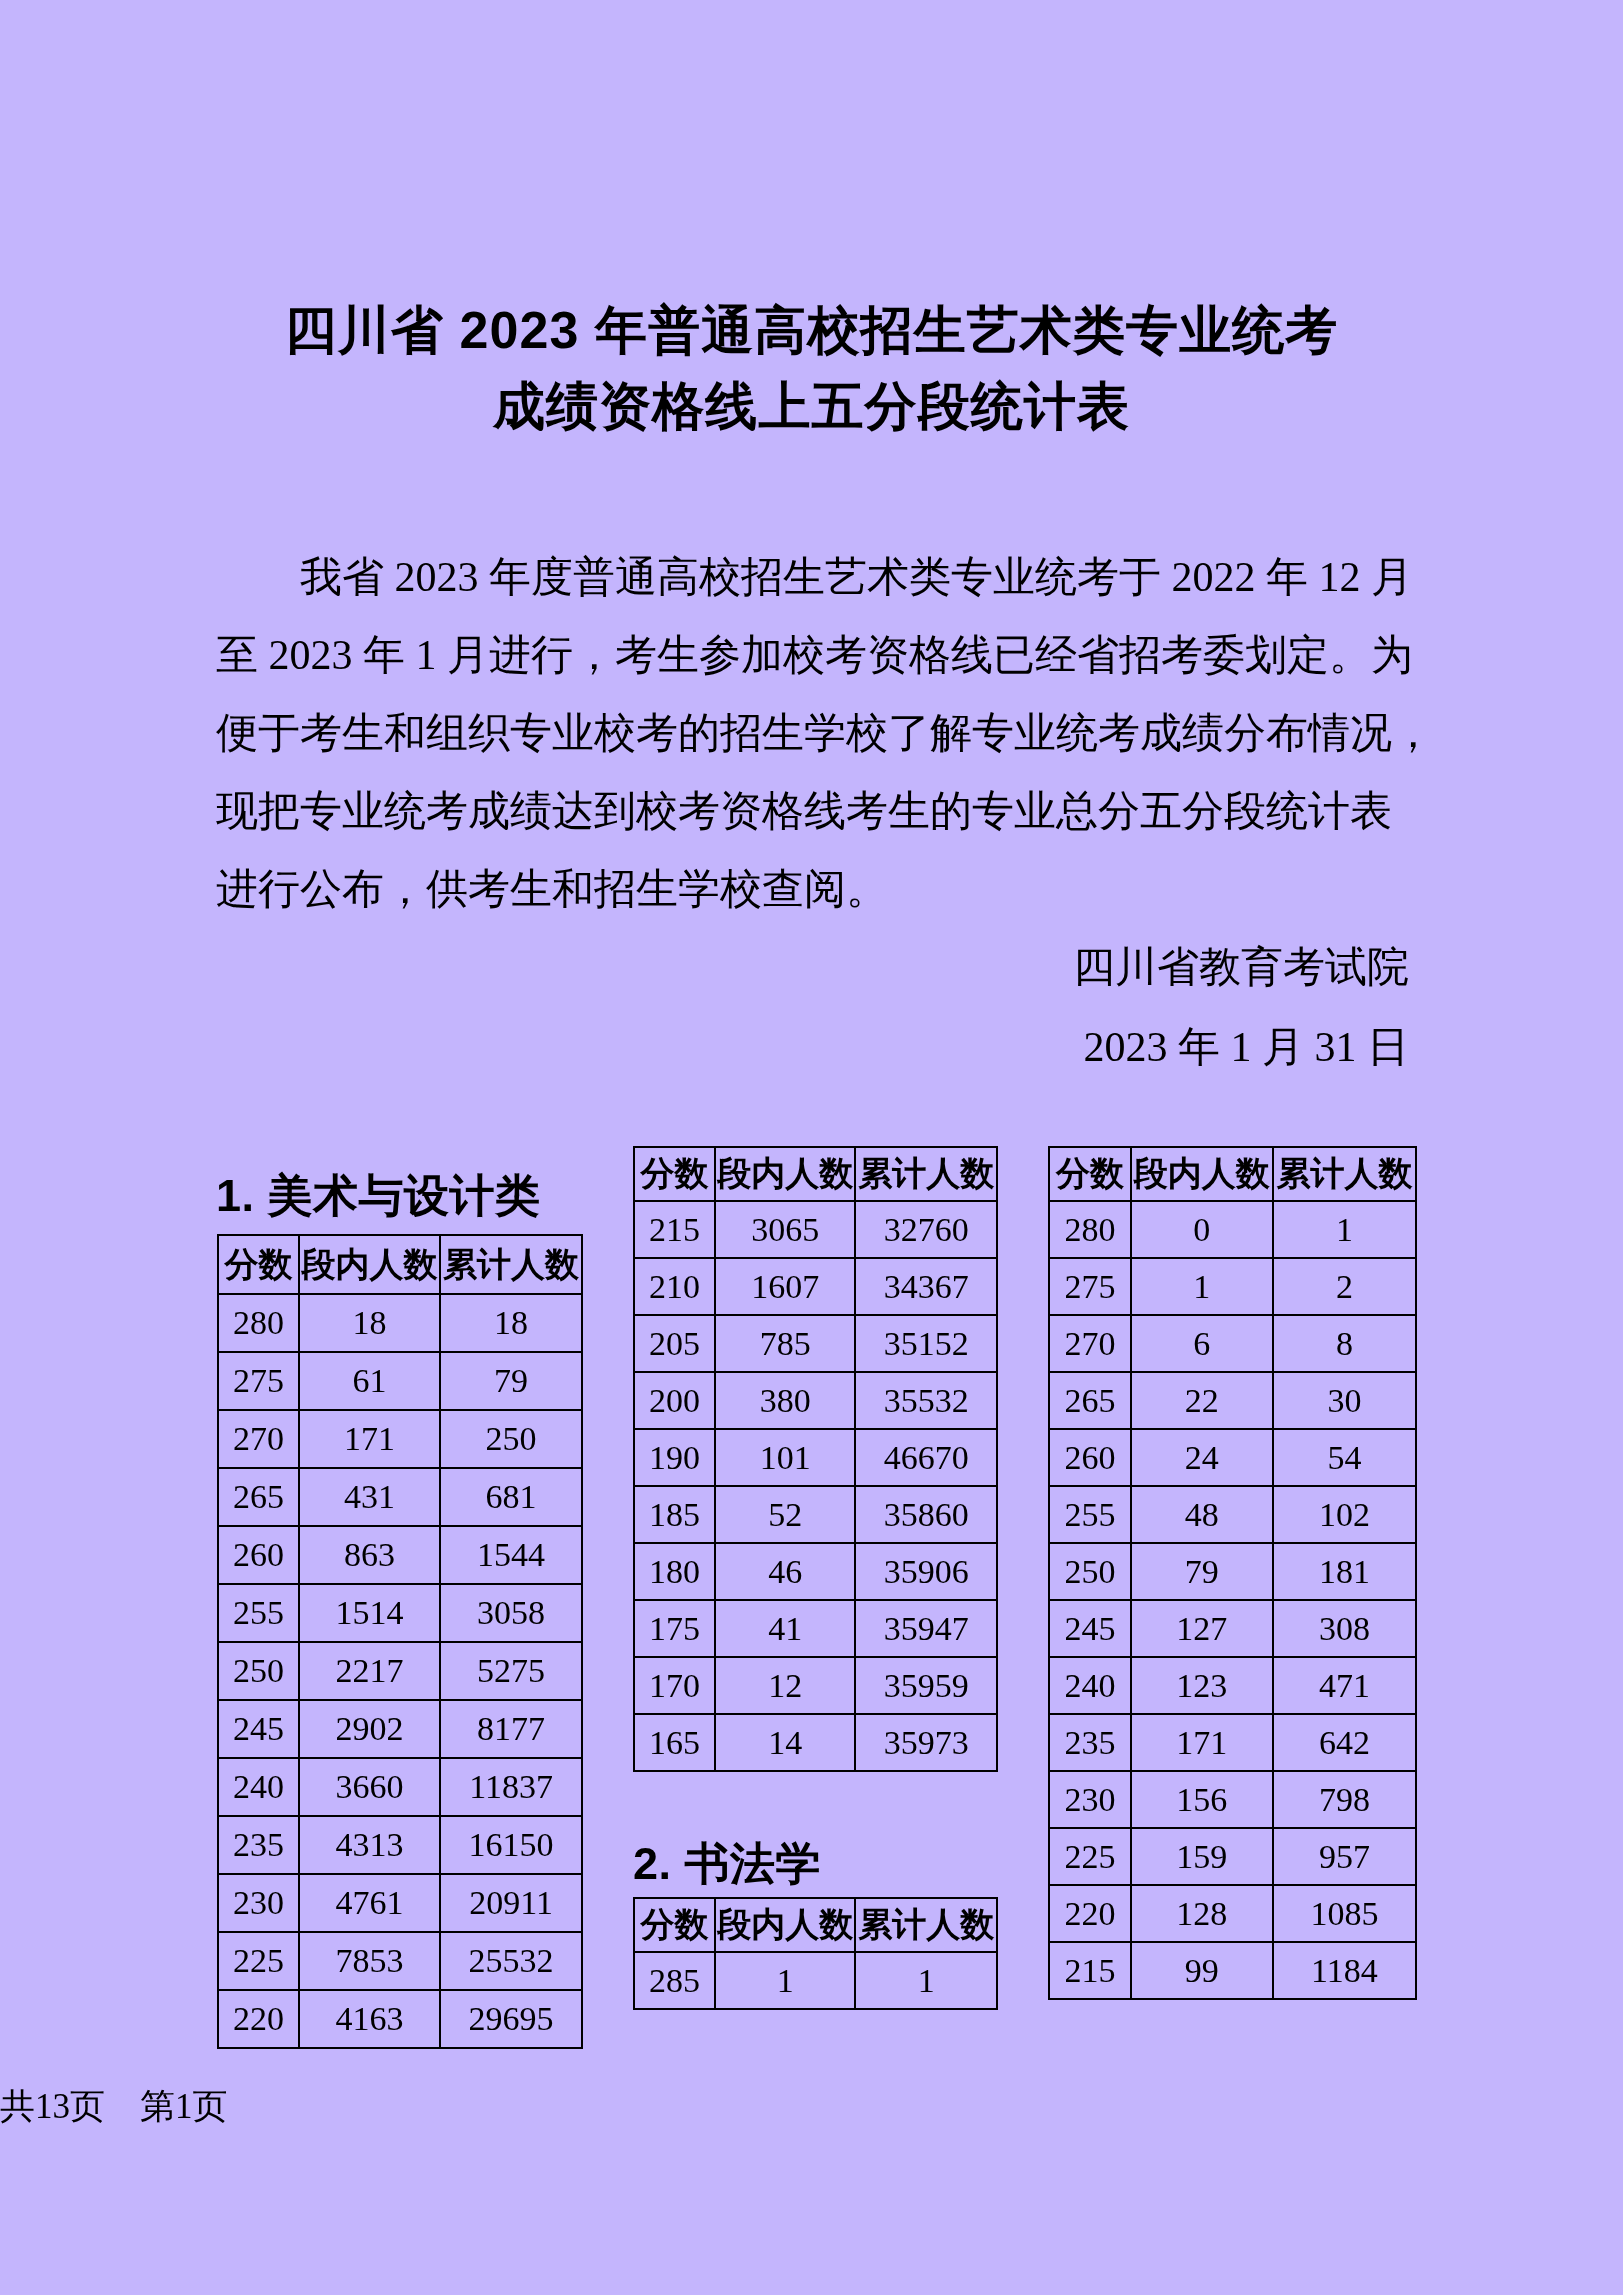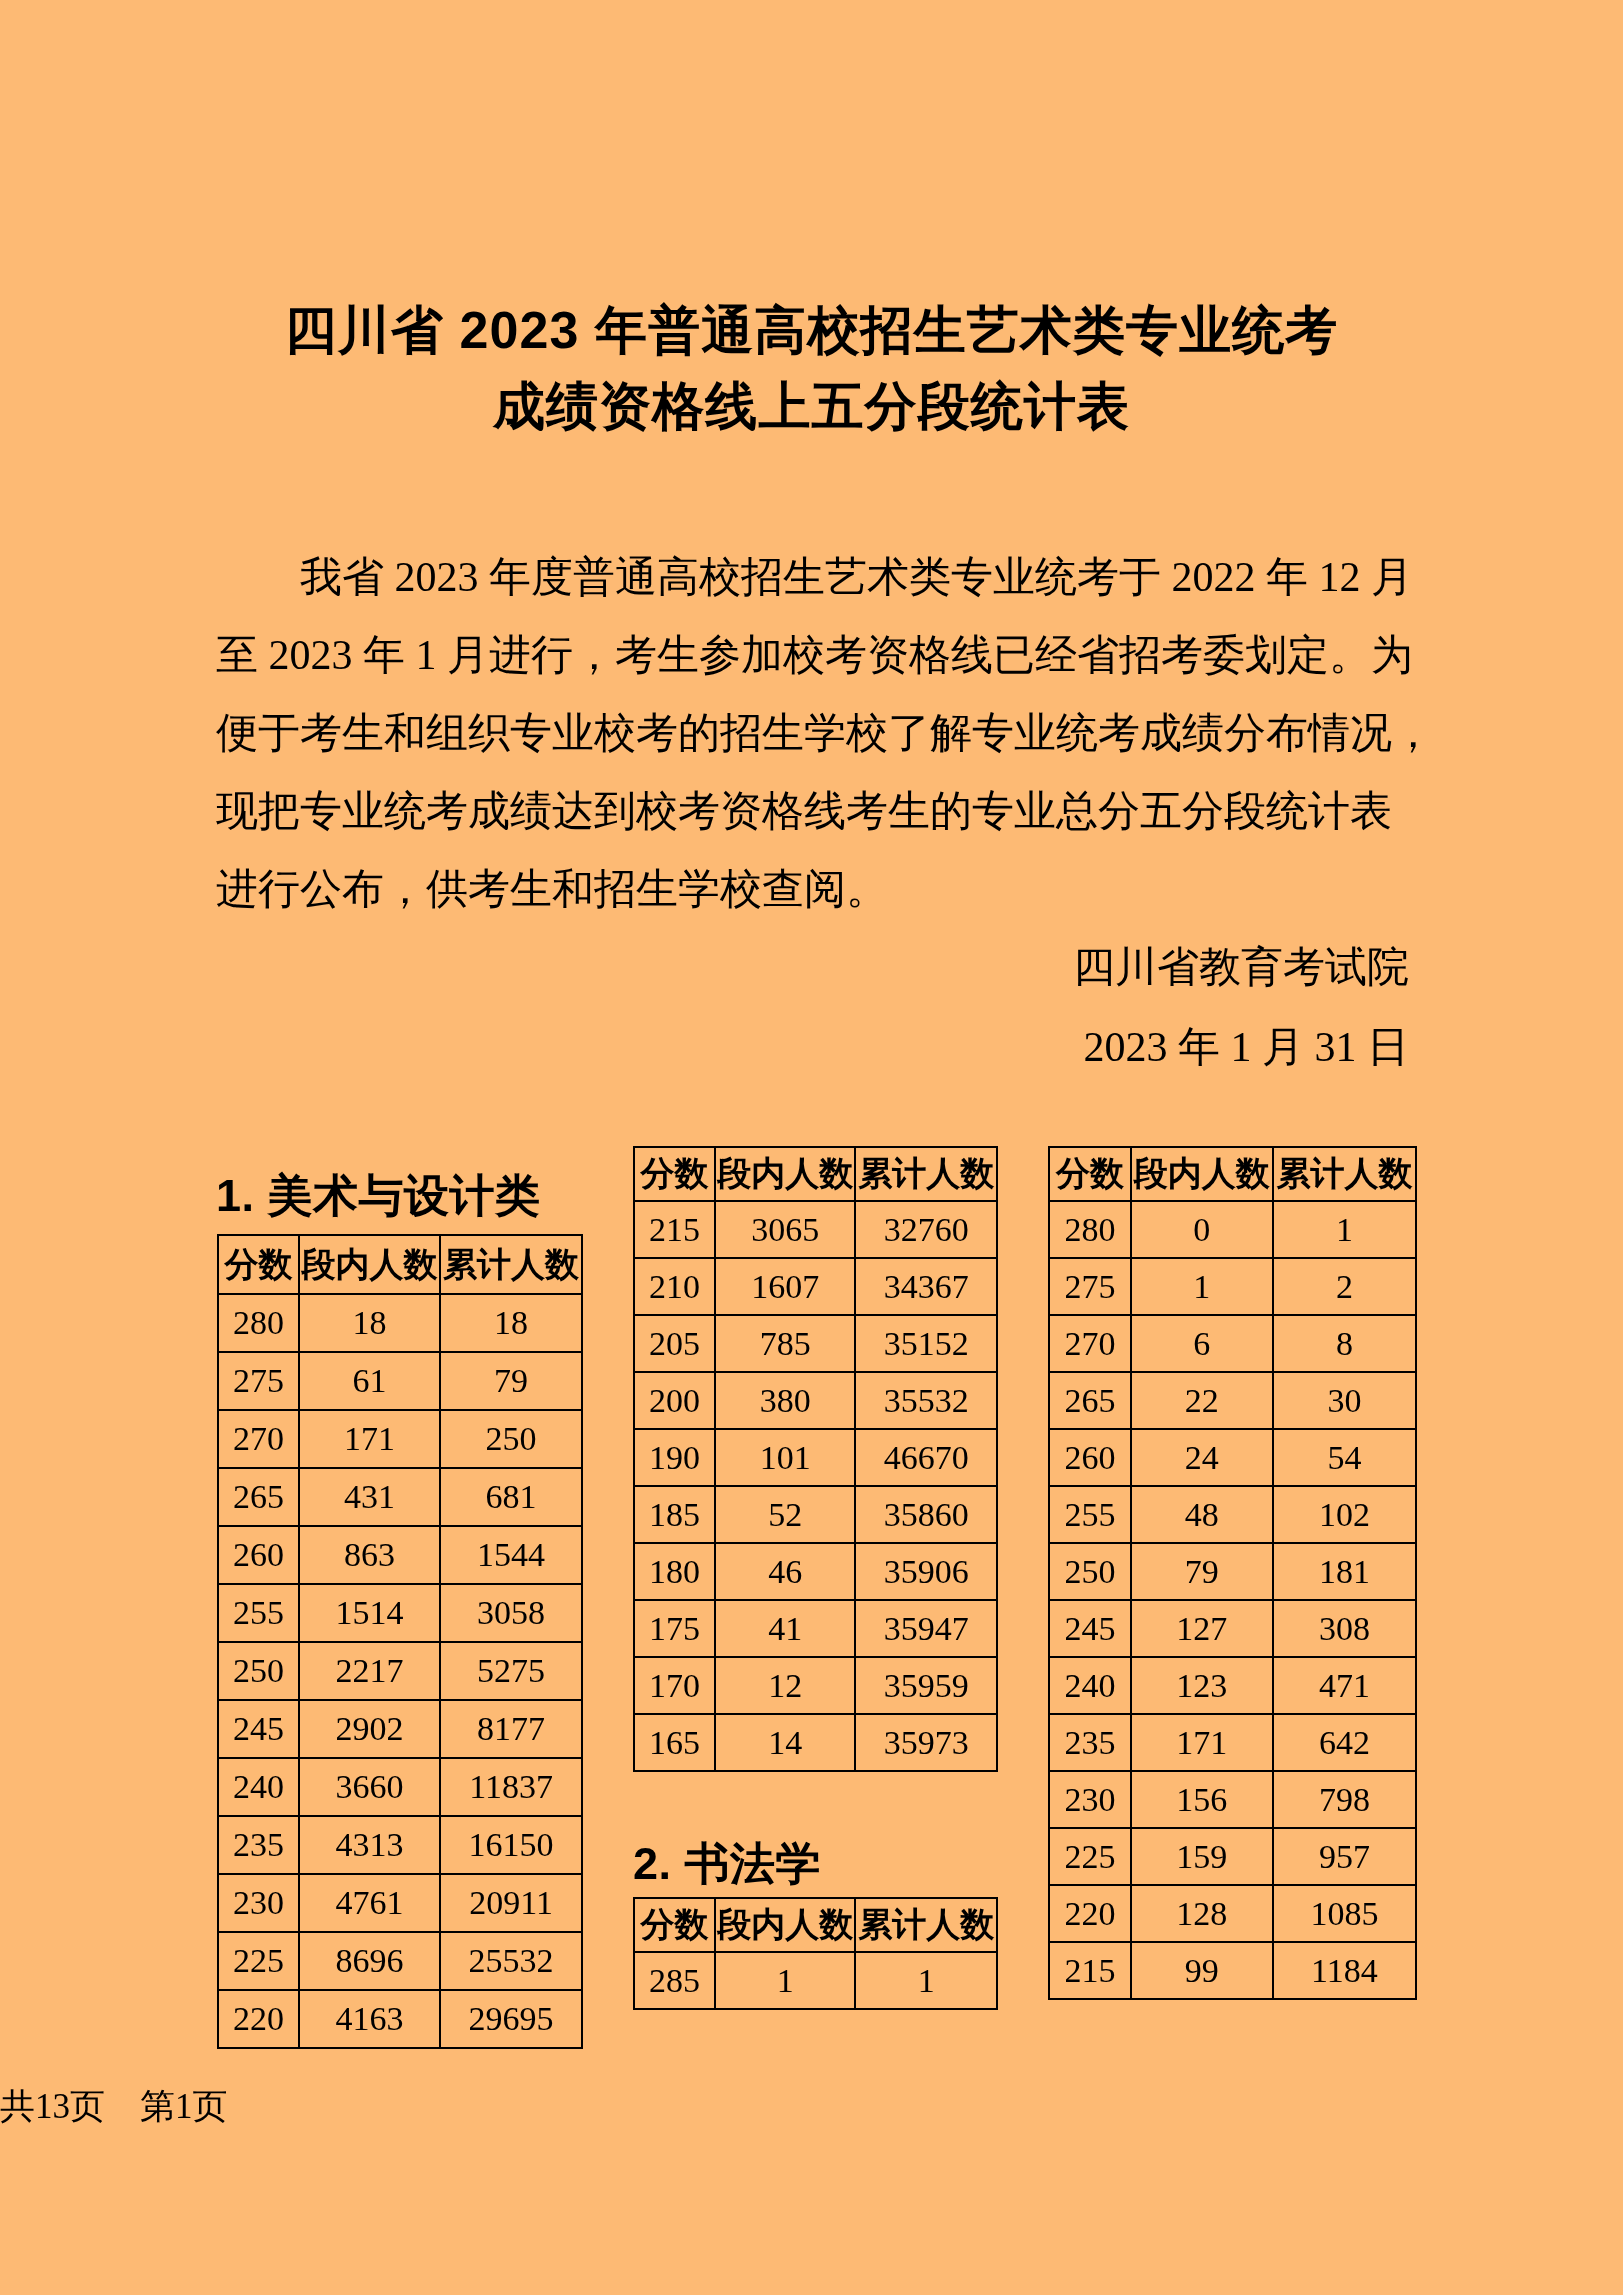--- a/index.html
+++ b/index.html
@@ -1,20 +1,20 @@
 <!DOCTYPE html>
 <html style="font-size:8.7px"><head>
 <meta charset="utf-8">
 <style>
   html, body { margin: 0; padding: 0; background: #888; }
   .page {
     position: relative;
     width: 1623px;
     height: 2295px;
-    background: #fdba74;
+    background: #c4b5fd;
     color: #000;
     font-family: "Liberation Serif", serif;
     overflow: hidden;
   }
 
   
   .title {
     position: absolute;
     left: 0; right: 0; top: 292px;
     text-align: center;
@@ -199,21 +199,21 @@
           <td>4313</td>
           <td>16150</td>
         </tr>
         <tr>
           <td>230</td>
           <td>4761</td>
           <td>20911</td>
         </tr>
         <tr>
           <td>225</td>
-          <td>8696</td>
+          <td>7853</td>
           <td>25532</td>
         </tr>
         <tr>
           <td>220</td>
           <td>4163</td>
           <td>29695</td>
         </tr>
       </tbody>
   </table>
 

